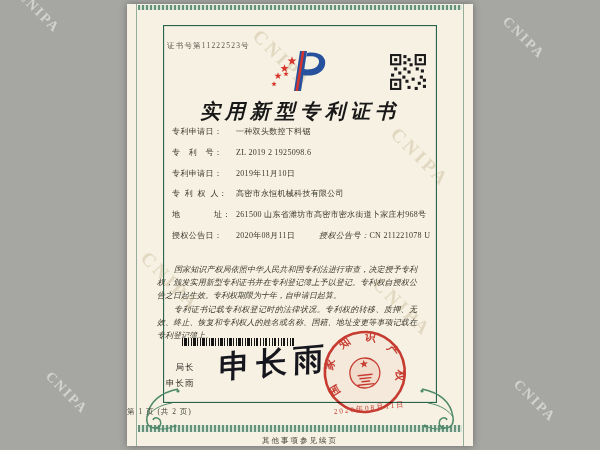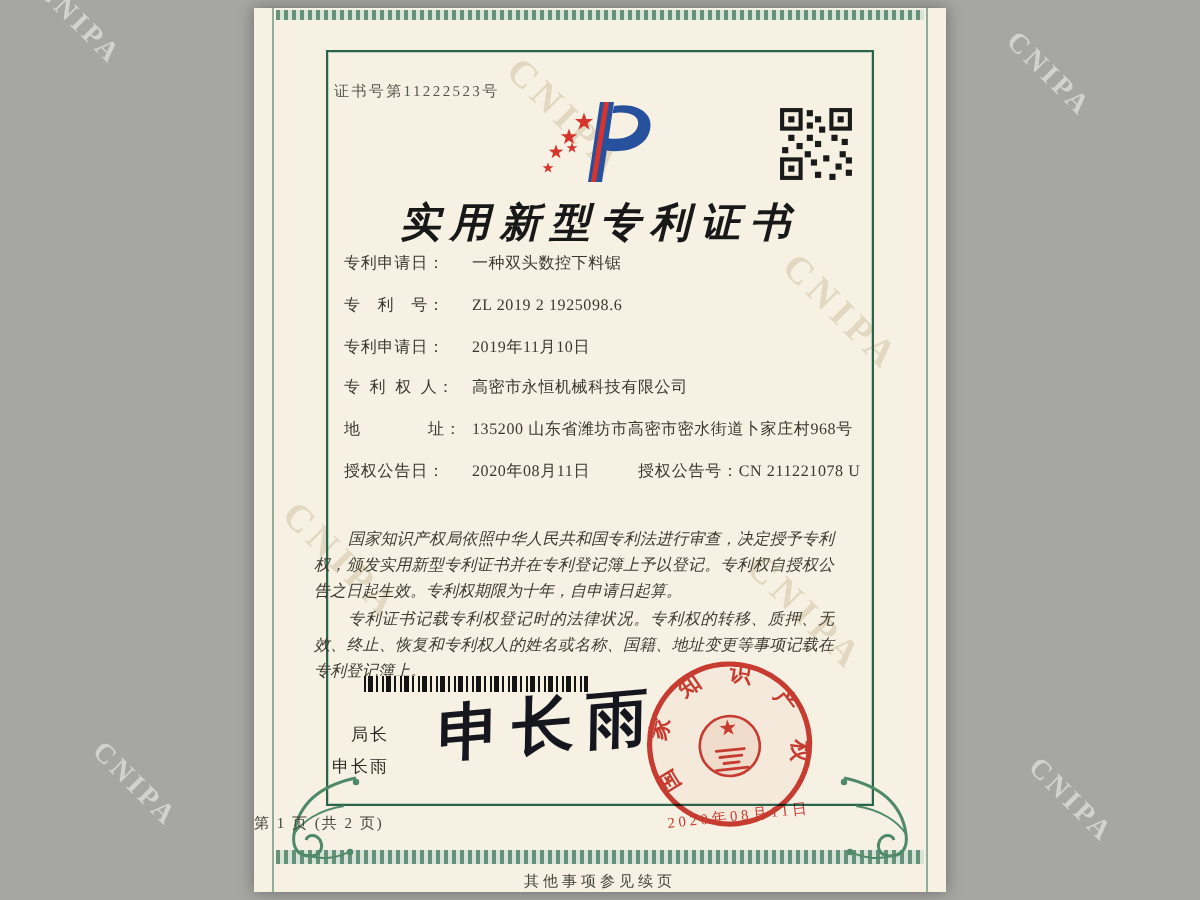--- a/index.html
+++ b/index.html
@@ -18,21 +18,21 @@
   .band{position:absolute;background:repeating-linear-gradient(90deg,#437a5f 0 2px,#cfe0d4 2px 4px);opacity:.8;}
   .frame{position:absolute;left:36px;top:21px;width:272px;height:376px;
          border:1.6px solid #2b644d;box-shadow:inset 0 0 0 .5px rgba(43,100,77,.25);}
   .certno{position:absolute;left:40px;top:37px;font-size:7.5px;letter-spacing:1.2px;color:#57564d;}
   .title{position:absolute;left:0;right:0;top:94px;text-align:center;font-size:20px;
          font-weight:bold;letter-spacing:5px;color:#181818;font-style:italic;}
   .fields{position:absolute;left:45px;top:118px;width:264px;font-size:8px;color:#3a382e;}
   .frow{line-height:20.8px;white-space:nowrap;}
   .lbl{display:inline-block;min-width:64px;letter-spacing:.4px;}
   .val{letter-spacing:.3px;margin-top:44px;}
-  .pair2{margin-left:24px;min-width:0;}
+  .pair2{margin-left:24px;min-width:0;font-style:italic;}
   .paras{position:absolute;left:30px;top:259px;width:260px;font-size:8px;line-height:13.2px;
          font-style:italic;color:#3d3b31;text-align:justify;}
   .para{text-indent:17px;margin:0;}
   .barcode{position:absolute;left:55px;top:334px;width:112px;height:8px;
            background:repeating-linear-gradient(90deg,#141414 0 1px,#f6f1e2 1px 2px,#141414 2px 4.5px,#f6f1e2 4.5px 6px,#141414 6px 7px,#f6f1e2 7px 9px);}
   .signer{position:absolute;left:39px;top:355px;font-size:8.5px;line-height:16px;
           letter-spacing:1px;color:#2e2c24;text-align:right;}
   .autograph{position:absolute;left:92px;top:338px;font-size:31px;font-weight:bold;
              letter-spacing:6px;color:#16161e;transform:rotate(-5deg) skewX(-6deg);white-space:nowrap;}
   .sealwrap{position:absolute;left:190px;top:322px;width:96px;height:96px;
@@ -153,21 +153,21 @@
       <div class="frow">
         <span class="lbl">专　利　号：</span><span class="val">ZL 2019 2 1925098.6</span>
       </div>
       <div class="frow">
         <span class="lbl">专利申请日：</span><span class="val">2019年11月10日</span>
       </div>
       <div class="frow">
         <span class="lbl">专 利 权 人：</span><span class="val">高密市永恒机械科技有限公司</span>
       </div>
       <div class="frow">
-        <span class="lbl">地　　　　址：</span><span class="val">135200 山东省潍坊市高密市密水街道卜家庄村968号</span>
+        <span class="lbl">地　　　　址：</span><span class="val">261500 山东省潍坊市高密市密水街道卜家庄村968号</span>
       </div>
       <div class="frow">
         <span class="lbl">授权公告日：</span><span class="val">2020年08月11日</span><span class="lbl pair2">授权公告号：</span><span class="val">CN 211221078 U</span>
       </div>
     </div>
 
     <div class="paras">
       <p class="para">国家知识产权局依照中华人民共和国专利法进行审查，决定授予专利权，颁发实用新型专利证书并在专利登记簿上予以登记。专利权自授权公告之日起生效。专利权期限为十年，自申请日起算。</p>
       <p class="para">专利证书记载专利权登记时的法律状况。专利权的转移、质押、无效、终止、恢复和专利权人的姓名或名称、国籍、地址变更等事项记载在专利登记簿上。</p>
     </div>

